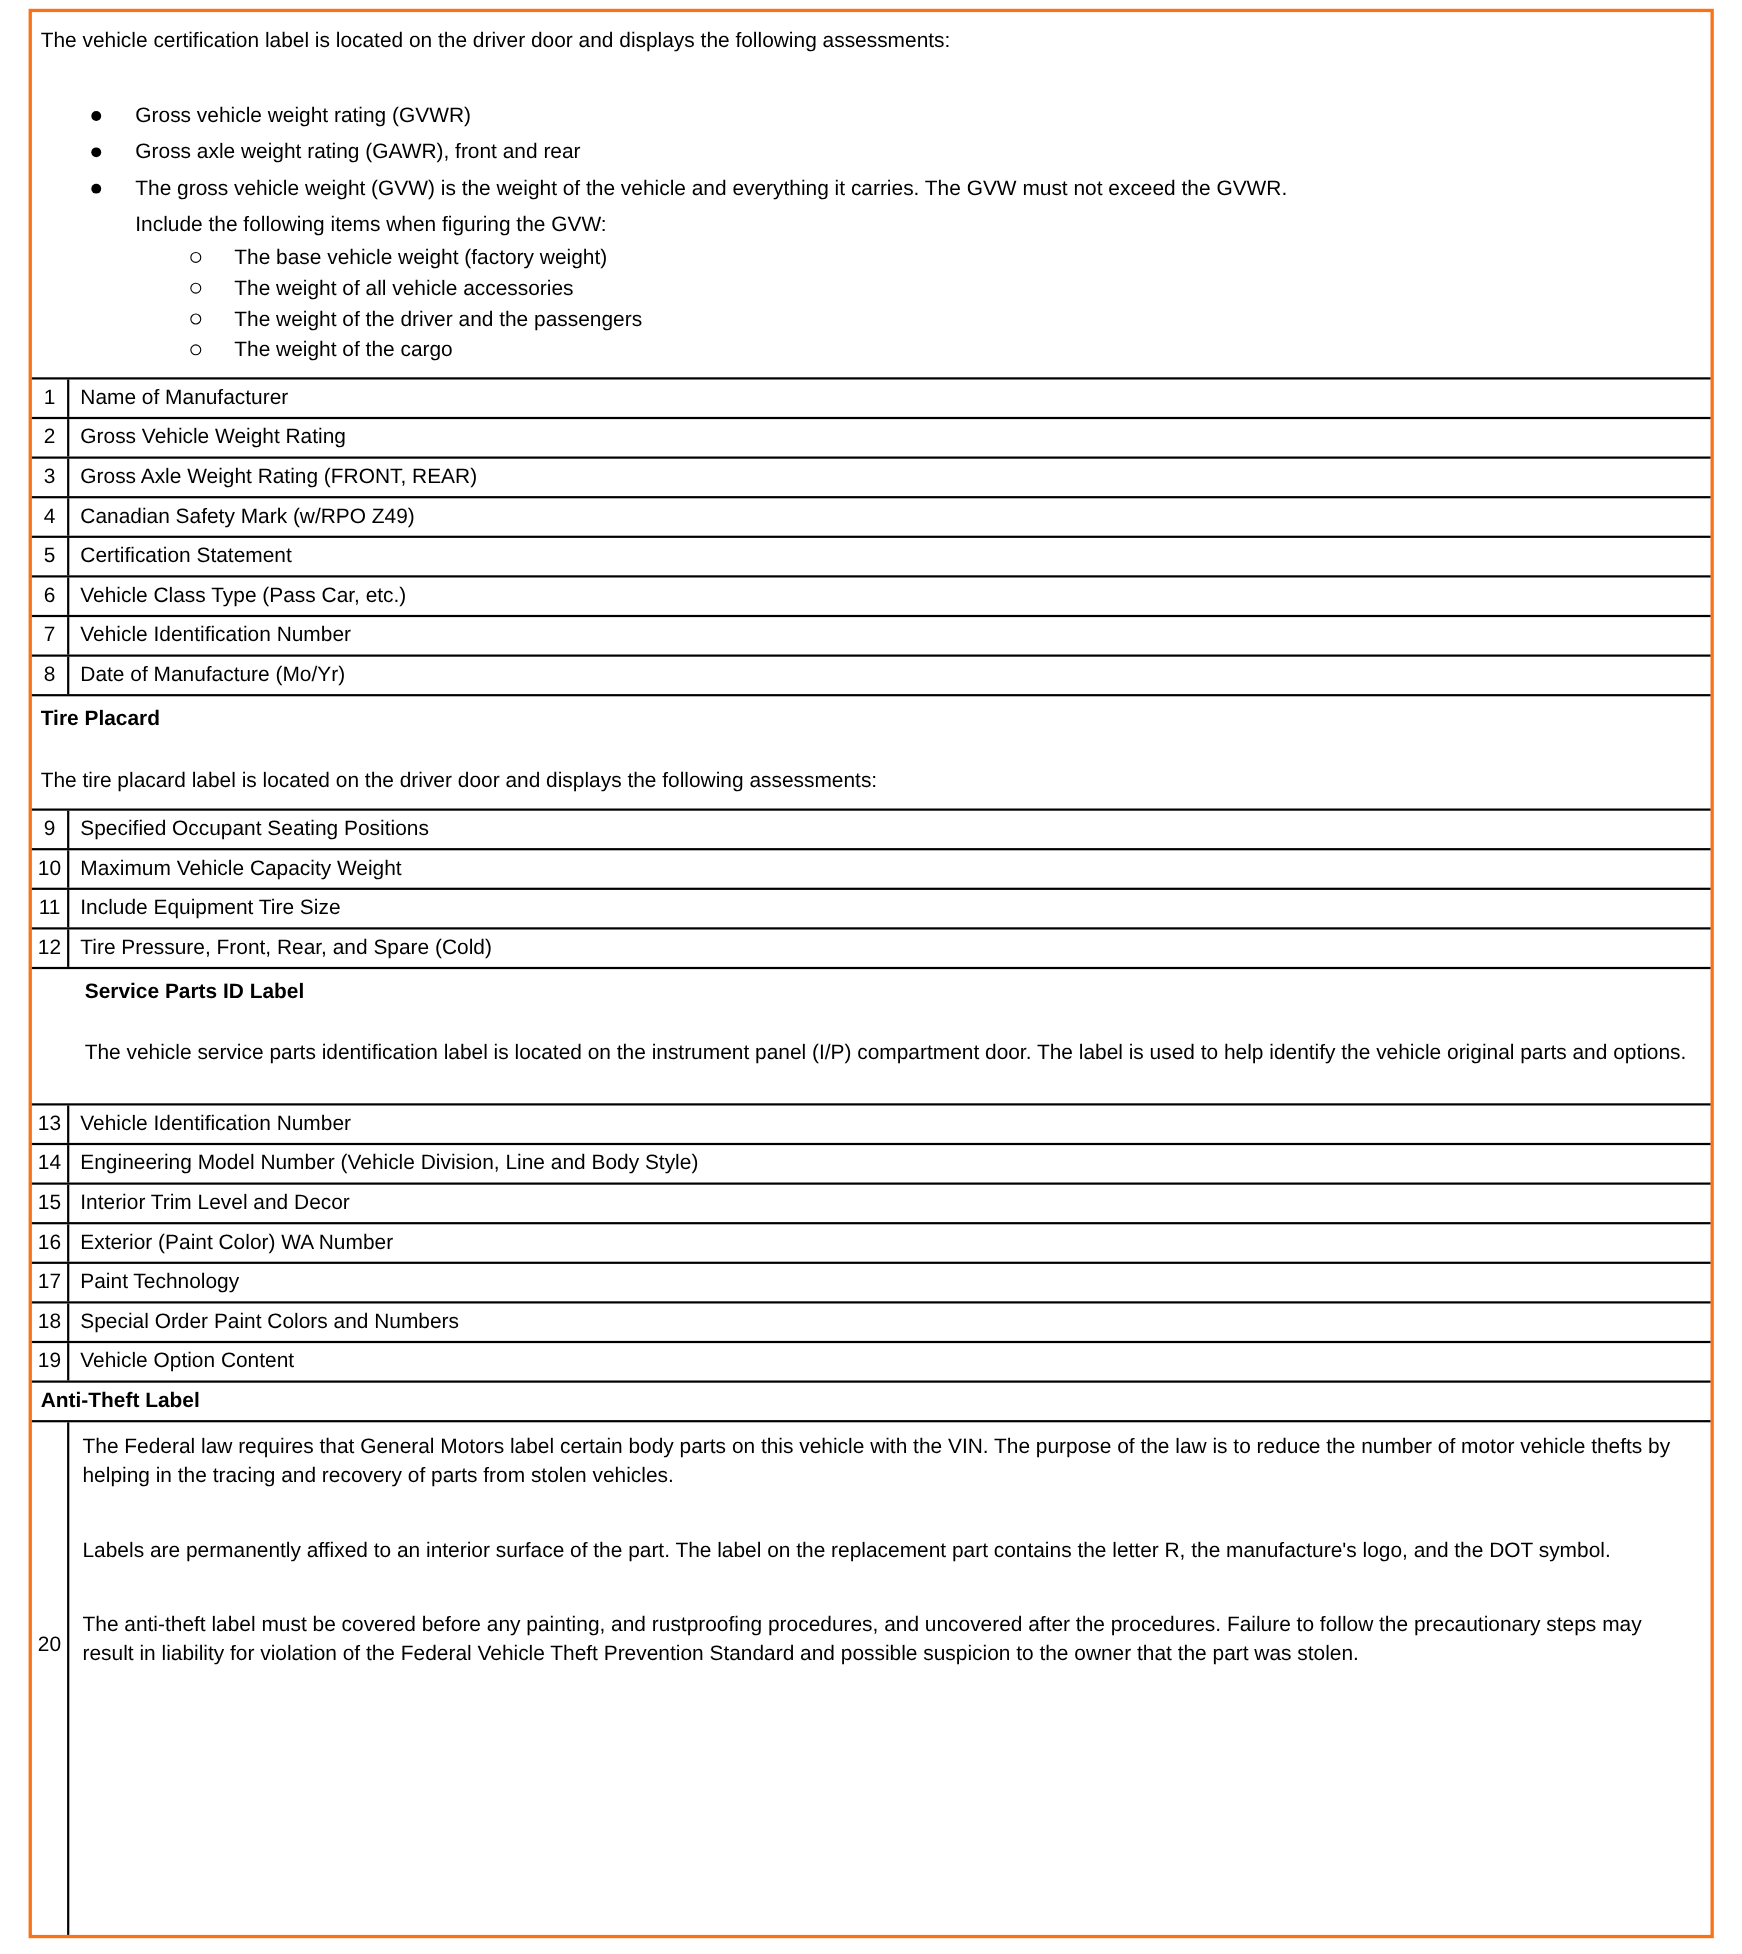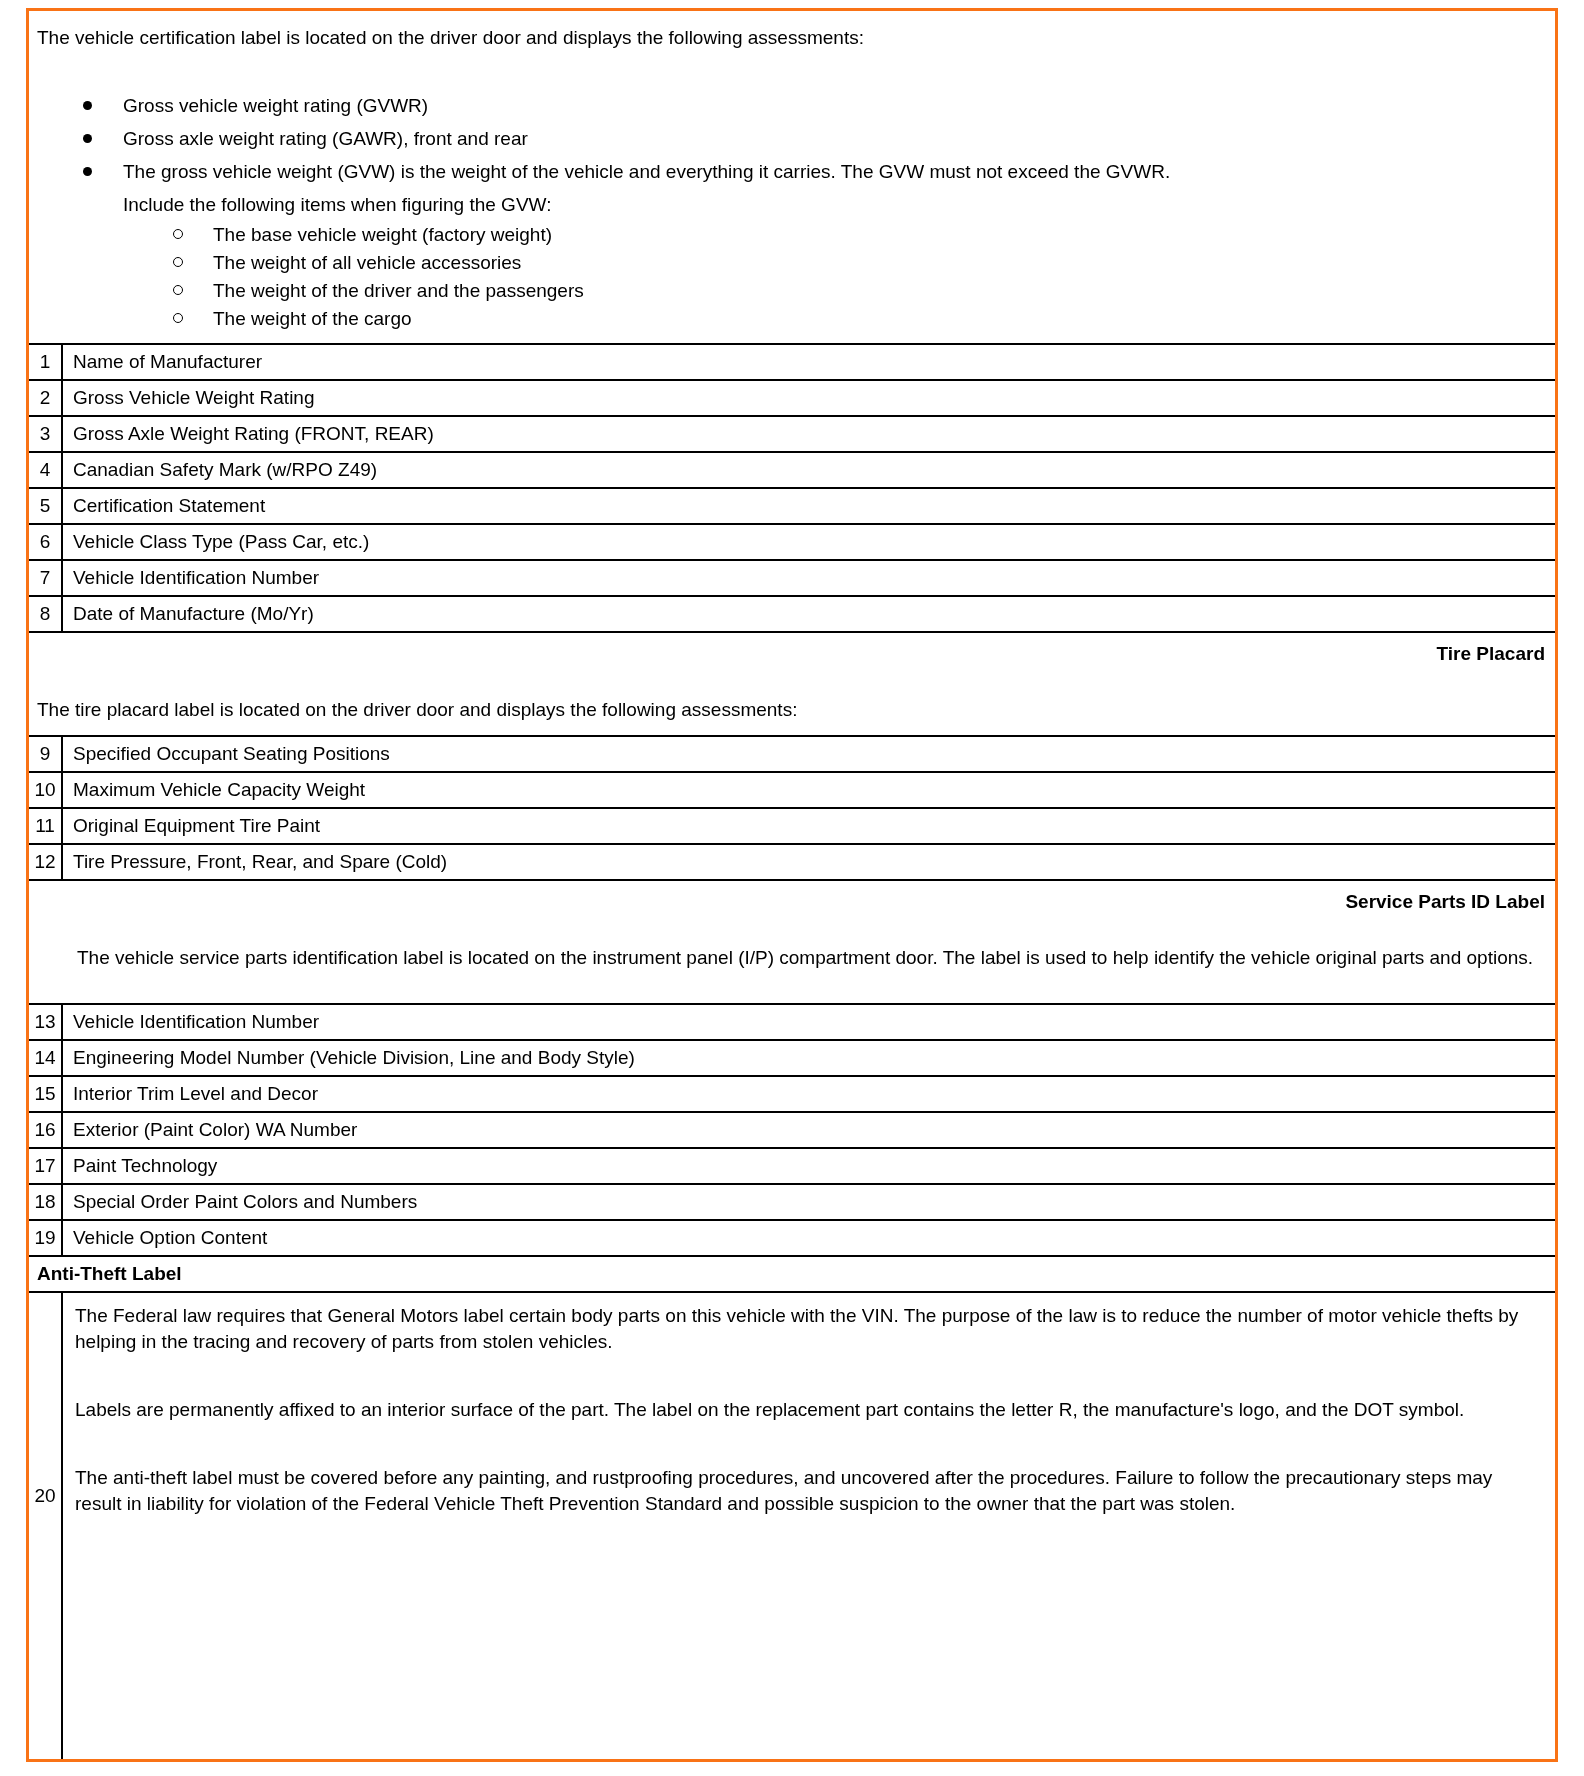--- a/index.html
+++ b/index.html
@@ -54,21 +54,21 @@
     display: flex; align-items: center;
     padding: 2px 10px;
     line-height: 24px;
     text-align: center;
   }
 
   
   .section-block { padding: 8px 10px 8px 8px; }
   .section-block.tire { min-height: 104px; }
   .section-block.service { min-height: 124px; padding-left: 48px; }
-  .section-title { margin: 0; font-weight: bold; line-height: 26px; text-align: right; }
+  .section-title { margin: 0; font-weight: bold; line-height: 26px; }
   .section-para { margin: 30px 0 0 0; line-height: 26px; }
   .title-row { min-height: 36px; display: flex; align-items: center; padding: 2px 8px; }
 
   
   .row20 { display: flex; min-height: 468px; }
   .row20 .num-cell { padding-bottom: 60px; }
   .row20-text { flex: 1; display: block; padding: 10px 12px; }
   .row20-text p { margin: 0 0 42px 0; line-height: 26px; }
   .row20-text p:last-child { margin-bottom: 0; }
 </style>
@@ -170,21 +170,21 @@
       <div class="num-row">
         <div class="num-cell">9</div>
         <div class="label-cell">Specified Occupant Seating Positions</div>
       </div>
       <div class="num-row">
         <div class="num-cell">10</div>
         <div class="label-cell">Maximum Vehicle Capacity Weight</div>
       </div>
       <div class="num-row">
         <div class="num-cell">11</div>
-        <div class="label-cell">Original Equipment Tire Paint</div>
+        <div class="label-cell">Include Equipment Tire Size</div>
       </div>
       <div class="num-row">
         <div class="num-cell">12</div>
         <div class="label-cell">Tire Pressure, Front, Rear, and Spare (Cold)</div>
       </div>
     </div>
 
   <div class="block section-block service">
     <p class="section-title">Service Parts ID Label</p>
     <p class="section-para">The vehicle service parts identification label is located on the instrument panel (I/P) compartment door. The label is used to help identify the vehicle original parts and options.</p>

